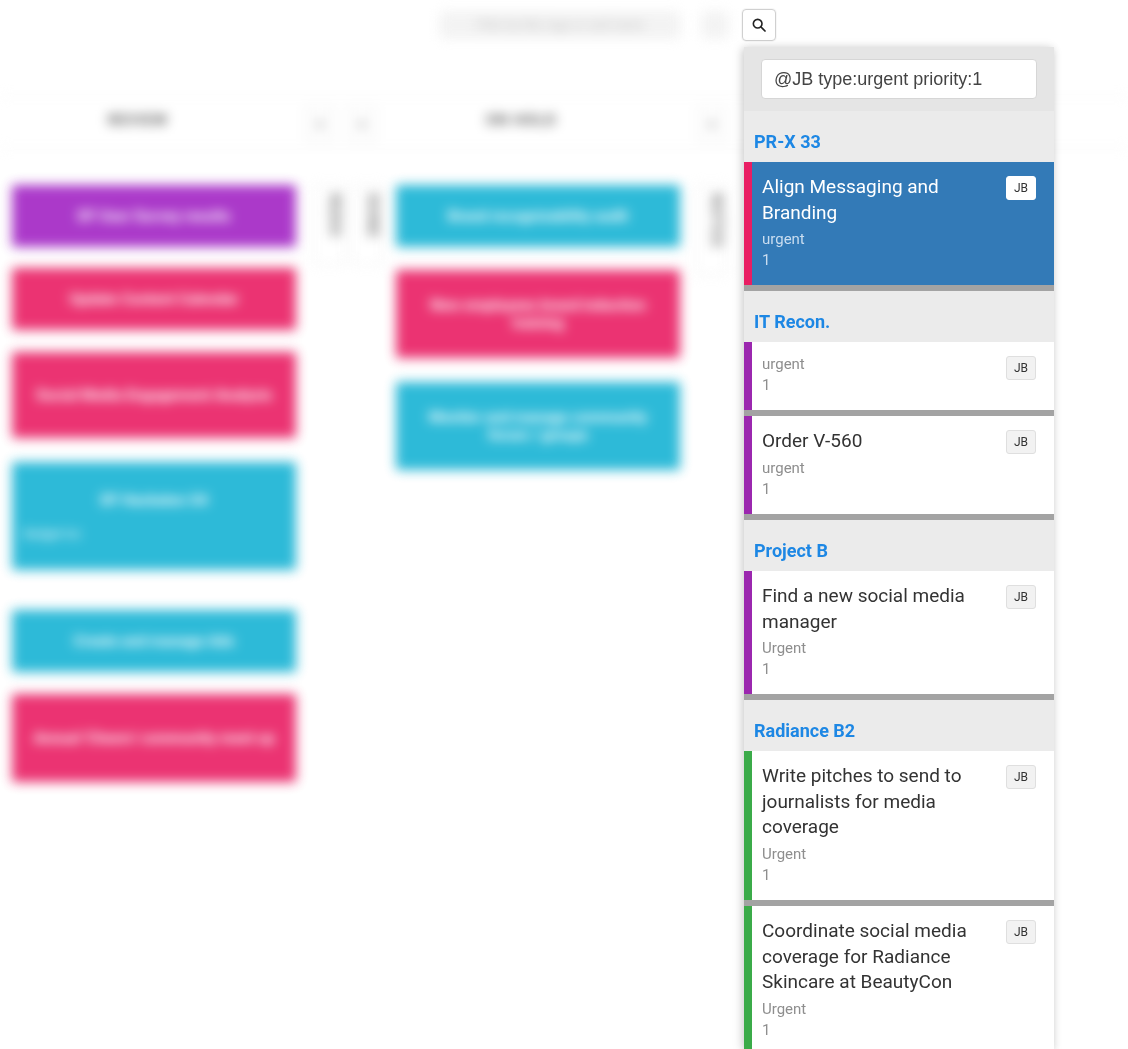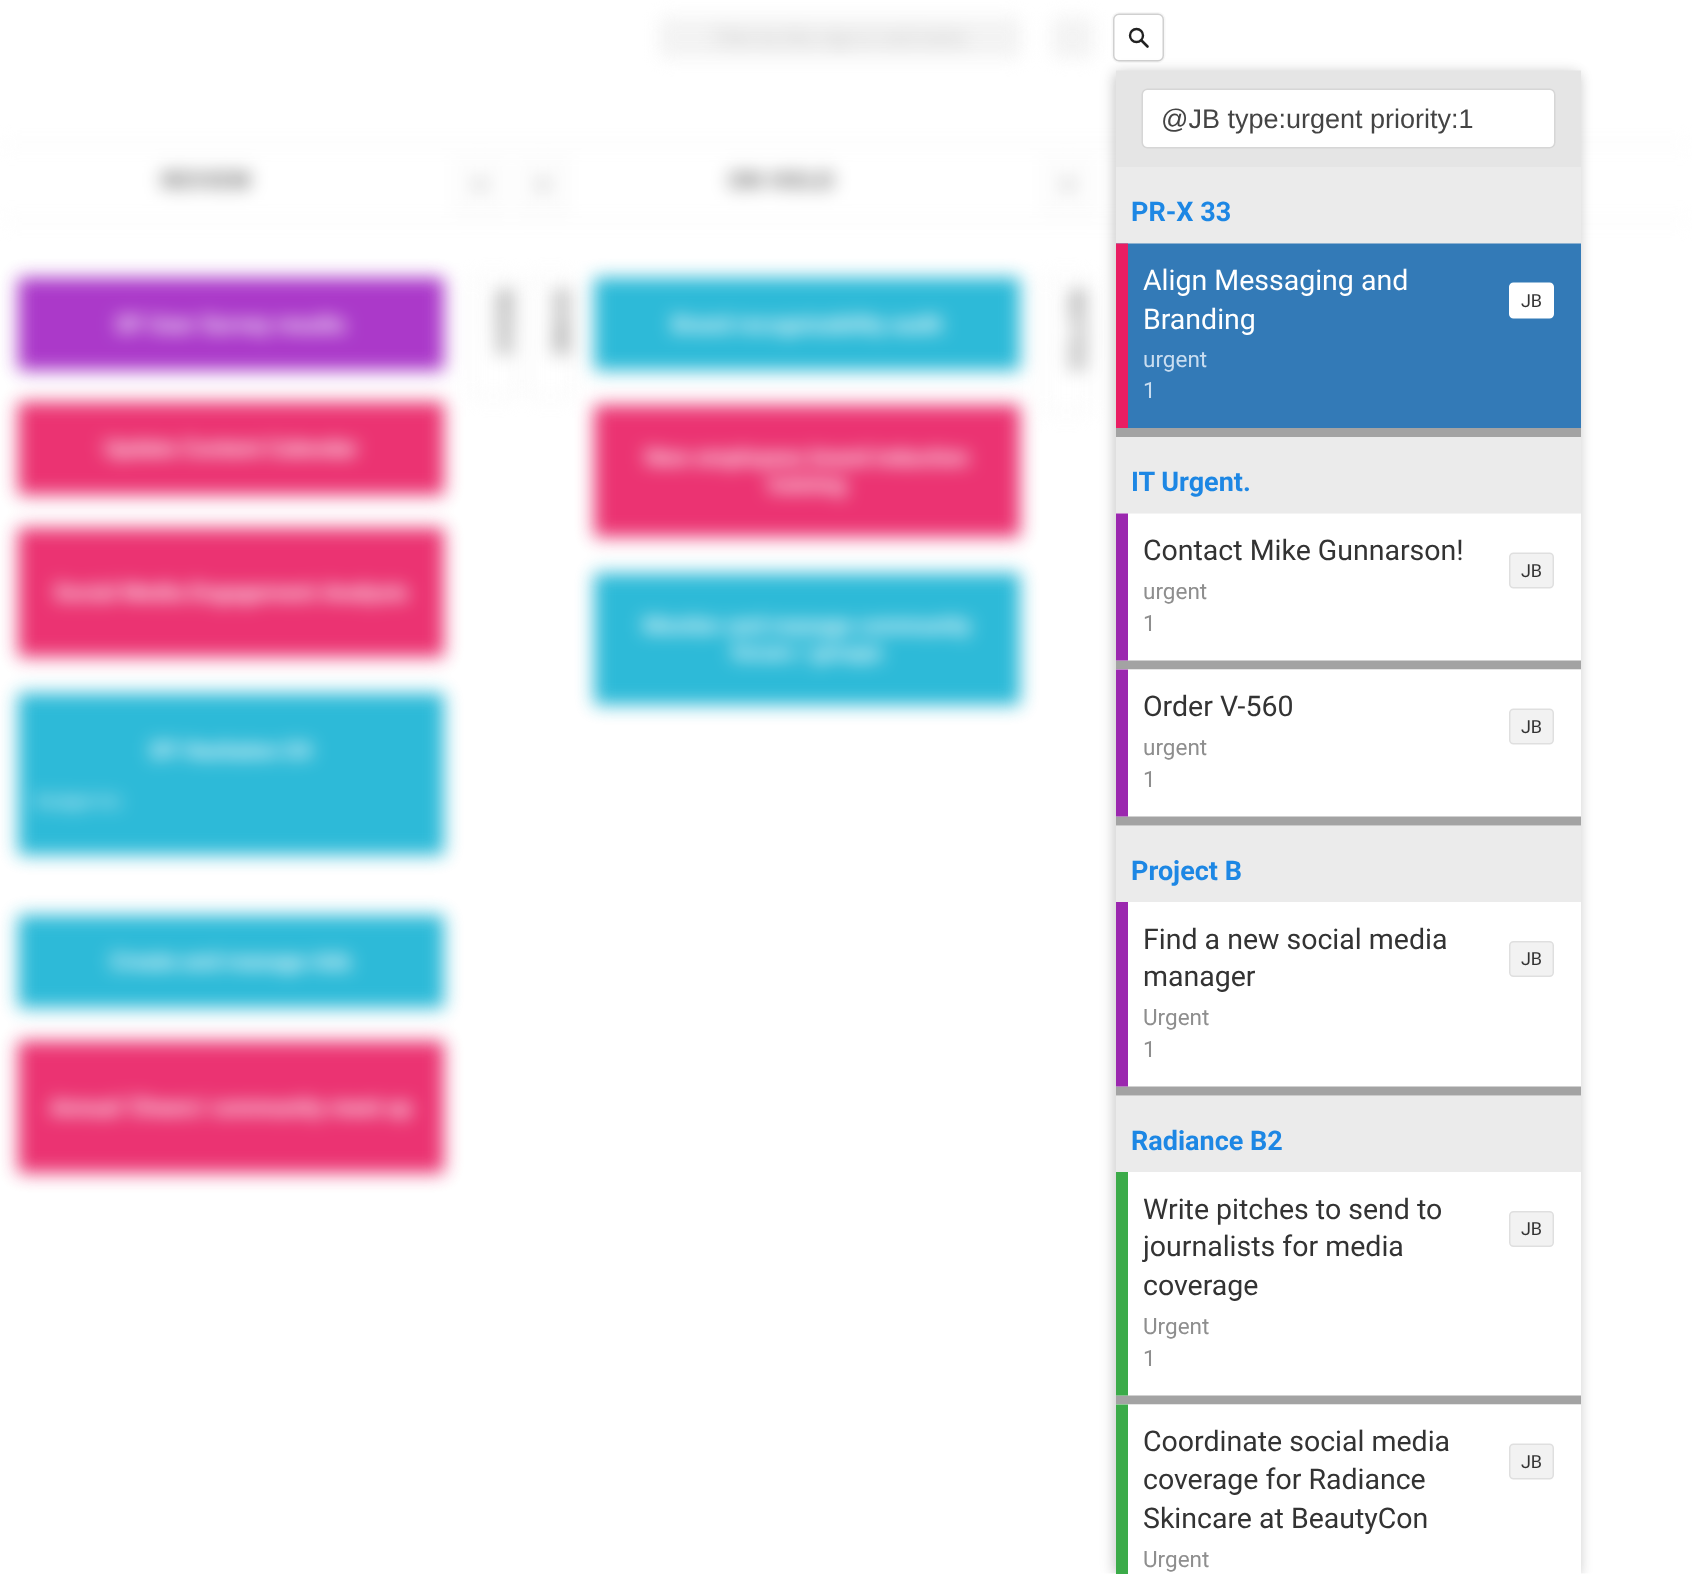--- a/index.html
+++ b/index.html
@@ -190,21 +190,21 @@
     line-height: 1.35;
     margin: 0 0 4px 0;
   }
   .result-card .sub {
     font-size: 15px;
     color: #8e8e8e;
     line-height: 1.4;
   }
   .result-card .avatar {
     flex: 0 0 auto;
-    margin-top: 14px;
+    margin-top: 2px;
     font-size: 12px;
     font-weight: 400;
     color: #333;
     background: #f2f2f2;
     border: 1px solid #dfdfdf;
     border-radius: 3px;
     width: 28px;
     height: 22px;
     display: flex;
     align-items: center;
@@ -276,25 +276,24 @@
       <div class="group-header">PR-X 33</div>
       <div class="result-card highlight">
         <div class="stripe s-pink"></div>
         <div class="content">
           <div class="title">Align Messaging and Branding</div>
           <div class="sub">urgent</div>
           <div class="sub">1</div>
         </div>
         <div class="avatar">JB</div>
       </div>
-      <div class="group-header">IT Urgent.</div>
+      <div class="group-header">IT Recon.</div>
       <div class="result-card">
         <div class="stripe s-purple"></div>
         <div class="content">
-          <div class="title">Contact Mike Gunnarson!</div>
           <div class="sub">urgent</div>
           <div class="sub">1</div>
         </div>
         <div class="avatar">JB</div>
       </div>
       <div class="result-card">
         <div class="stripe s-purple"></div>
         <div class="content">
           <div class="title">Order V-560</div>
           <div class="sub">urgent</div>

